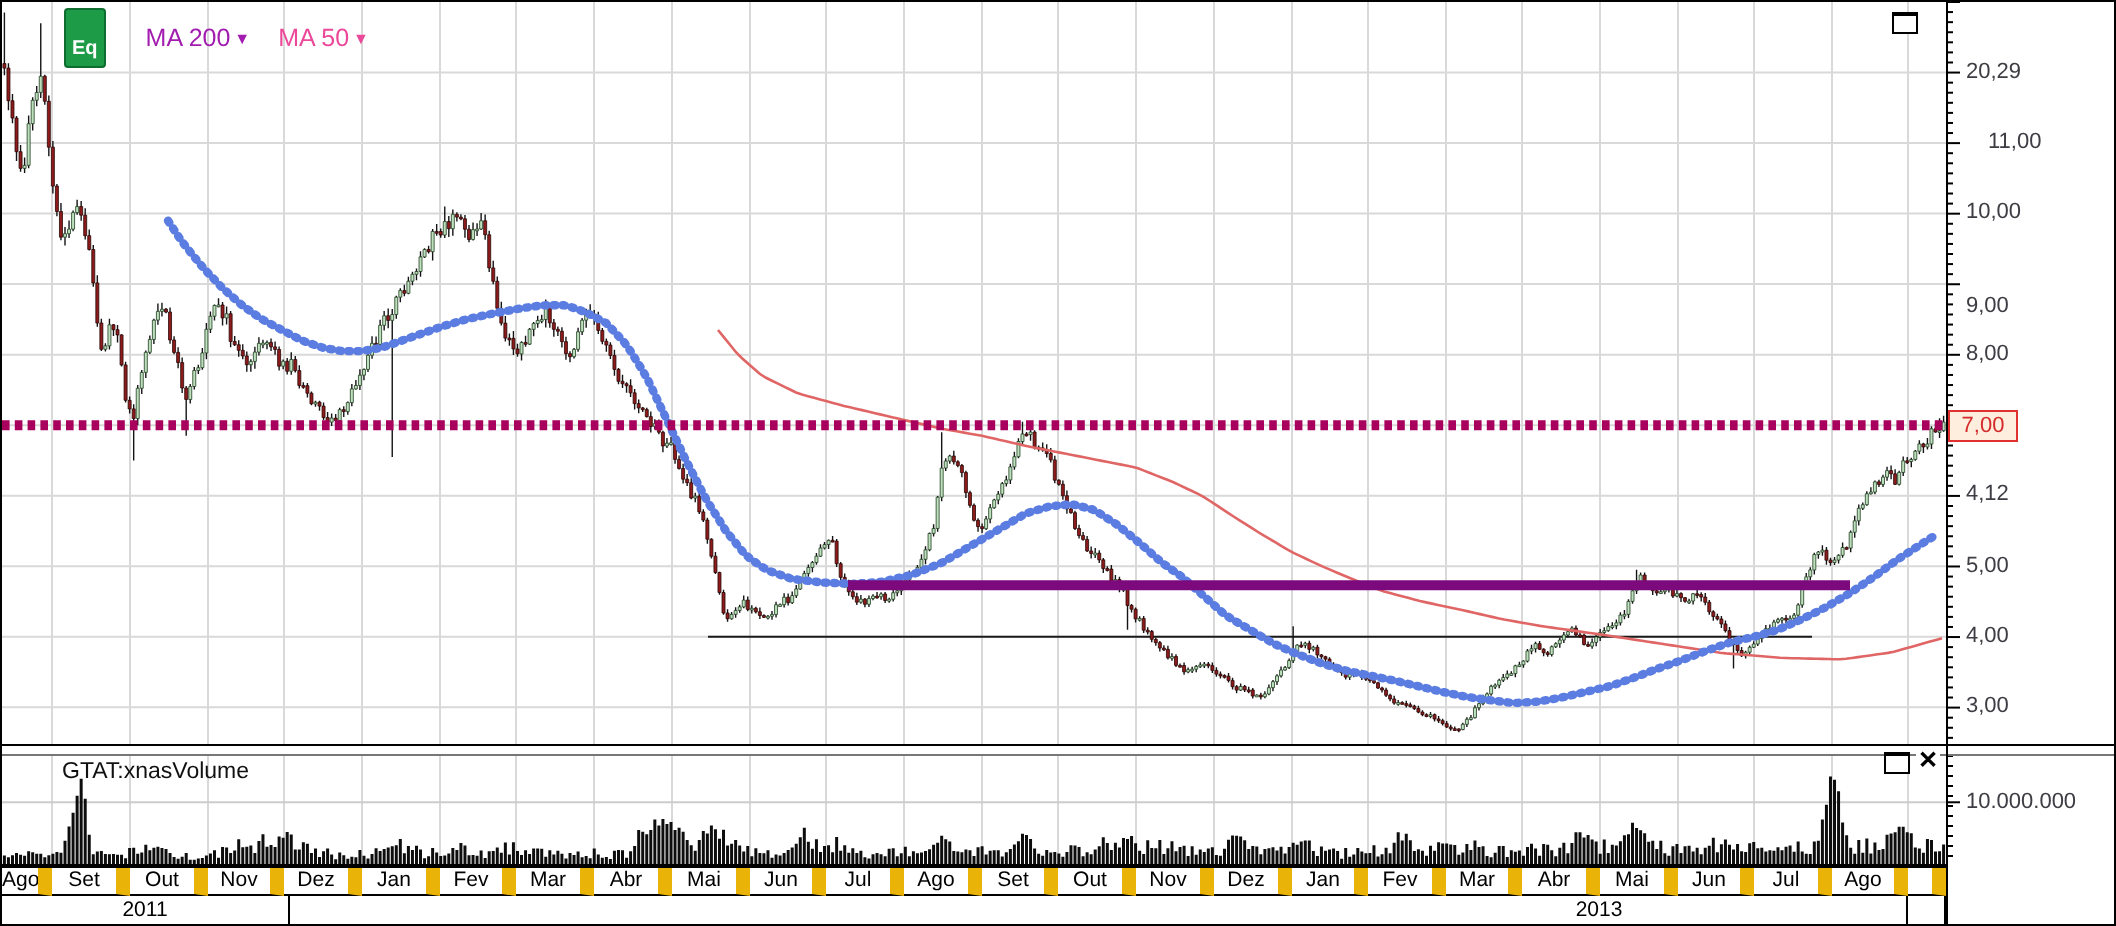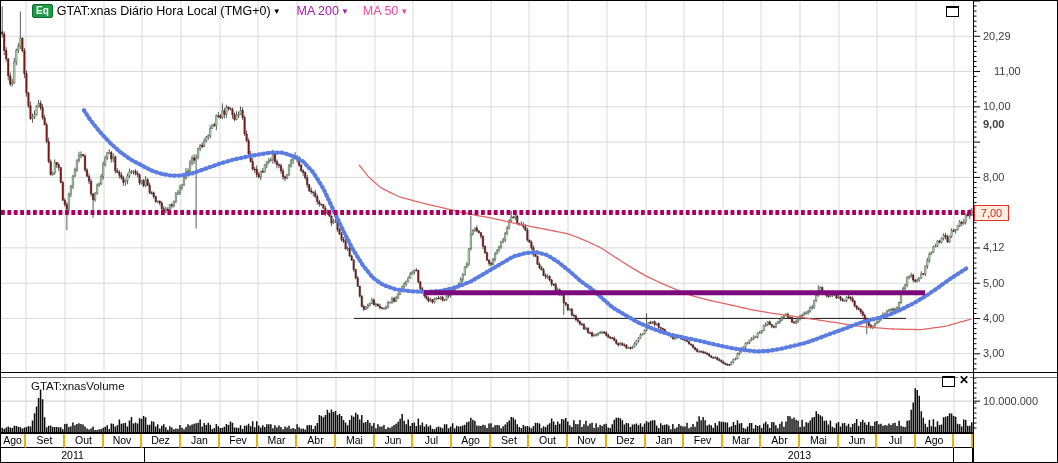--- a/index.html
+++ b/index.html
@@ -1,36 +1,36 @@
 <!DOCTYPE html>
 <html><head>
 <meta charset="utf-8">
 <style>
   *{box-sizing:border-box}
   html,body{margin:0;padding:0;background:#fff;font-family:"Liberation Sans",sans-serif}
   #win{position:relative;width:1058px;height:463px;border:1px solid #000;background:#fff;overflow:hidden}
   #plot{position:absolute;left:0;top:0;width:980px;height:432px}
   .hdr{position:absolute;left:31px;top:3px;display:flex;align-items:center;font-size:12.5px;white-space:nowrap}
   .eq{display:inline-block;background:#1e9b47;border:1px solid #0d6e2f;color:#fff;font-weight:bold;
-      font-size:10px;padding:0 3px;height:14px;line-height:12px;border-radius:2px;margin-right:4px}
+      font-size:10px;padding:14px 3px;height:14px;line-height:12px;border-radius:2px;margin-right:4px}
   .ttl{color:#000}
   .arr{font-size:8px;margin-left:2px;vertical-align:1px}
   .ma200{color:#a21caf;margin-left:16px}
   .ma50{color:#ec4899;margin-left:14px}
   .paxis-label{position:absolute;left:982px;font-size:11px;color:#3d3d44;height:13px;line-height:13px}
   .tag{position:absolute;left:973px;top:204px;width:35px;height:16px;background:#fdeedd;border:1px solid #e03030;
        color:#d62b2b;font-size:11px;text-align:center;line-height:14px}
   .volhdr{position:absolute;left:30px;top:379px;font-size:11.5px;color:#111}
   .vol-label{position:absolute;left:982px;top:394px;font-size:11px;color:#3d3d44}
   .divline{position:absolute;left:0;width:1058px;height:1px}
   .ricon{position:absolute;width:13px;height:11px;border:1px solid #000;border-top:2px solid #000;background:#fff}
   .xicon{position:absolute;font-size:12px;font-weight:bold;color:#000;line-height:11px;background:#fff;padding:0 1px}
   .vline{position:absolute;left:972px;top:0;width:1px;height:462px;background:#000}
   .xaxisbar{position:absolute;left:0;top:431px;width:972px;height:2px;background:#000}
-  .mcell{position:absolute;top:433px;height:14px;border-right:2px solid #eab308;border-bottom:1px solid #000;
+  .mcell{position:absolute;top:433px;height:14px;border-right:7px solid #eab308;border-bottom:1px solid #000;
          font-size:10.5px;line-height:13px;text-align:center;color:#000;overflow:hidden}
   .ycell{position:absolute;top:447px;height:15px;border-right:1px solid #000;font-size:10.5px;line-height:14px;
          text-align:center;color:#000}
 </style>
 </head>
 <body>
 
 <div id="win">
 
   <div id="plot"><svg width="980" height="432" viewBox="0 0 980 432" xmlns="http://www.w3.org/2000/svg">
@@ -190,34 +190,33 @@
         <line x1="972" y1="422" x2="975.5" y2="422" stroke="#000" stroke-width="1"></line>
         <line x1="972" y1="427" x2="975.5" y2="427" stroke="#000" stroke-width="1"></line>
         <line x1="972" y1="400.14" x2="979" y2="400.14" stroke="#000" stroke-width="1"></line>
       </svg></div>
 
   <div class="divline" style="top:371px;background:#000"></div>
   <div class="divline" style="top:376px;background:#777"></div>
 
   <div class="hdr">
     <span class="eq">Eq</span>
-    <span class="ttl"><span>GTAT:xnas Diário Hora Local (TMG+0)</span><span class="arr">▼</span></span>
     <span class="ma200"><span>MA 200</span><span class="arr">▼</span></span>
     <span class="ma50"><span>MA 50</span><span class="arr">▼</span></span>
   </div>
 
   <div class="ricon" style="left:945px;top:5px"></div>
   <div class="ricon" style="left:941px;top:375px"></div>
   <div class="xicon" style="left:957px;top:374px">✕</div>
 
   <div id="paxis">
       <div class="paxis-label" style="top: 28.77px;">20,29</div>
       <div class="paxis-label" style="top: 64.03px; margin-left: 11px;">11,00</div>
       <div class="paxis-label" style="top: 99.3px;">10,00</div>
-      <div class="paxis-label" style="top: 117px; font-weight: bold;">9,00</div>
+      <div class="paxis-label" style="top: 146px;">9,00</div>
       <div class="paxis-label" style="top: 169.83px;">8,00</div>
       <div class="paxis-label" style="top: 205.1px;">7,00</div>
       <div class="paxis-label" style="top: 240.36px;">4,12</div>
       <div class="paxis-label" style="top: 275.63px;">5,00</div>
       <div class="paxis-label" style="top: 310.9px;">4,00</div>
       <div class="paxis-label" style="top: 346.16px;">3,00</div>
     </div>
 
   <div class="tag">7,00</div>
 

